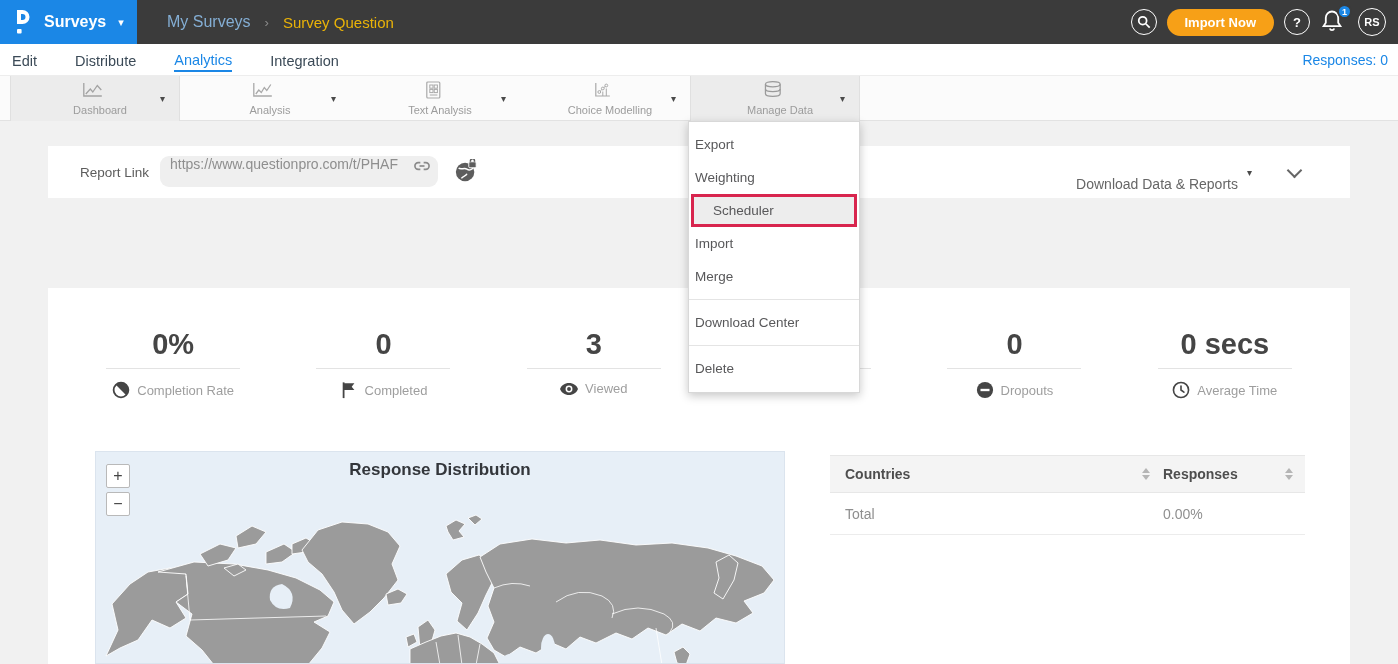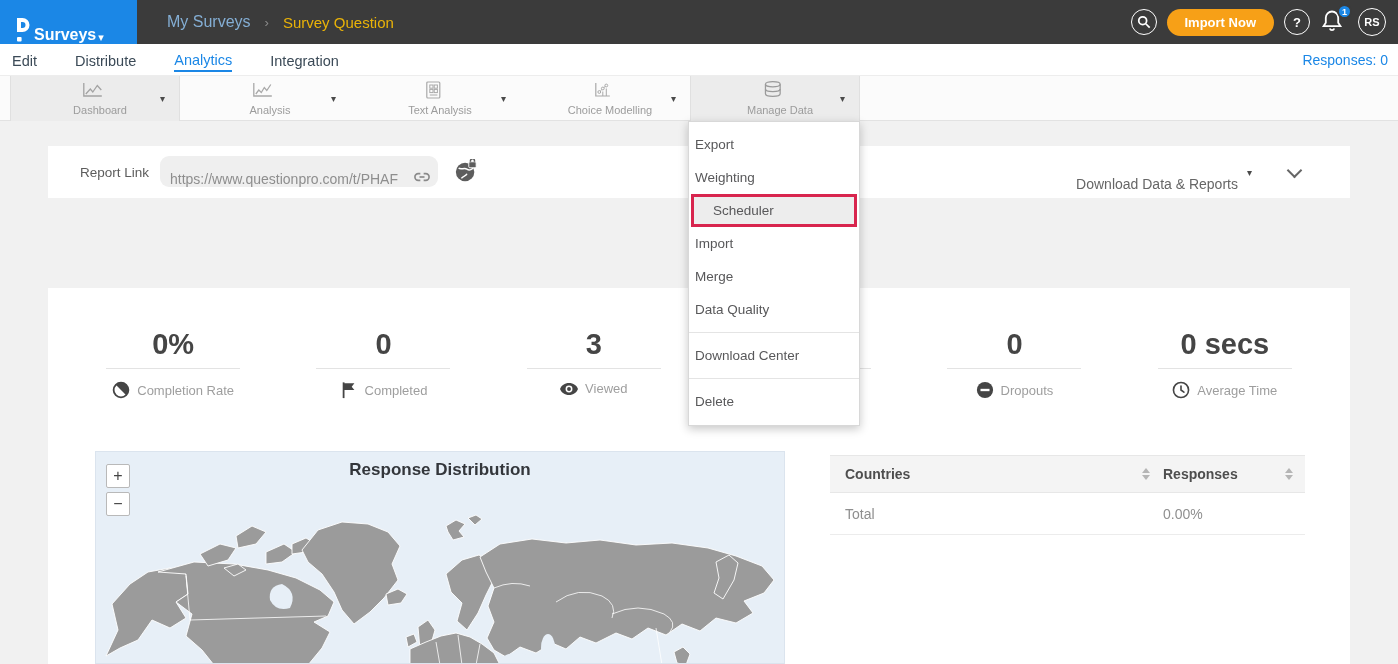--- a/index.html
+++ b/index.html
@@ -3,21 +3,21 @@
 <meta charset="utf-8">
 <style>
   * { margin:0; padding:0; box-sizing:border-box; }
   html,body { width:1398px; height:664px; overflow:hidden; background:#f1f1f1;
     font-family:"Liberation Sans", sans-serif; }
   .page { position:relative; width:1398px; height:664px; }
 
   
   .topbar { position:absolute; left:0; top:0; width:1398px; height:44px; background:#3b3b3b; z-index:30; }
   .brand { position:absolute; left:0; top:0; width:137px; height:44px; background:#1b87e6;
-    display:flex; align-items:flex-end; padding-left:14px; cursor:pointer; }
+    display:flex; align-items:center; padding-left:14px; gap:10px; cursor:pointer; }
   .brand .plogo { width:20px; height:28px; }
   .brand .blabel { color:#fff; font-size:16px; font-weight:700; }
   .brand .caret { color:#fff; font-size:11px; margin-left:2px; }
   .crumbs { position:absolute; left:167px; top:0; height:44px; display:flex; align-items:center; gap:14px; }
   .crumb-parent { color:#84aed4; font-size:16px; cursor:pointer; }
   .crumb-sep { color:#8a8a8a; font-size:13px; }
   .crumb-current { color:#eab308; font-size:15px; }
   .top-actions { position:absolute; right:12px; top:0; height:44px; display:flex; align-items:center; gap:10px; }
   .circle-btn { width:26px; height:26px; border:1.5px solid #fff; border-radius:50%;
     display:flex; align-items:center; justify-content:center; color:#fff; font-size:13px; font-weight:700; cursor:pointer; }
@@ -46,21 +46,21 @@
     font-size:11px; color:#9c9c9c;padding-left:30px; }
   .tool-tab .tcaret { position:absolute; right:14px; top:50%; transform:translateY(-55%);
     font-size:10px; color:#4a4a4a; }
 
   
   .card { background:#fff; position:absolute; }
   .report-card { left:48px; top:146px; width:1302px; height:52px; }
   .report-label { position:absolute; left:32px; top:0; height:52px; display:flex; align-items:center;
     font-size:13.5px; color:#5c5c5c; }
   .url-box { position:absolute; left:112px; top:10px; width:278px; height:31px; background:#efefef;
-    border-radius:9px; display:flex; align-items:flex-end; }
+    border-radius:9px; display:flex; align-items:flex-start; }
   .url-box input { flex:1; min-width:0; border:none; background:transparent; outline:none;
     font-family:"Liberation Sans",sans-serif; font-size:14px; color:#8e8e8e; padding:0 4px 0 10px; }
   .url-box .chain { flex:0 0 20px; margin-right:6px; }
   .globe { position:absolute; left:406px; top:13px; width:24px; height:24px; cursor:pointer; }
   .dl-wrap { position:absolute; right:98px; top:0; height:52px; display:flex; align-items:center; gap:9px; cursor:pointer; }
   .dl-wrap .dl-text { font-size:14px; color:#666;margin-top:24px; }
   .dl-wrap .dl-caret { font-size:10px; color:#4a4a4a; }
   .collapse-chev { position:absolute; right:50px; top:19px; width:11px; height:11px;
     border-right:2px solid #666; border-bottom:2px solid #666; transform:rotate(45deg); cursor:pointer; }
 
@@ -400,20 +400,19 @@
       </div>
     </div>
   </div>
 
   <div class="menu">
     <div class="mitem">Export</div>
     <div class="mitem">Weighting</div>
     <div class="mitem hl">Scheduler</div>
     <div class="mitem">Import</div>
     <div class="mitem">Merge</div>
-    <div class="mitem">Data Quality</div>
     <div class="msep"></div>
     <div class="mitem">Download Center</div>
     <div class="msep"></div>
     <div class="mitem">Delete</div>
   </div>
 
 </div>
 
 </body></html>

